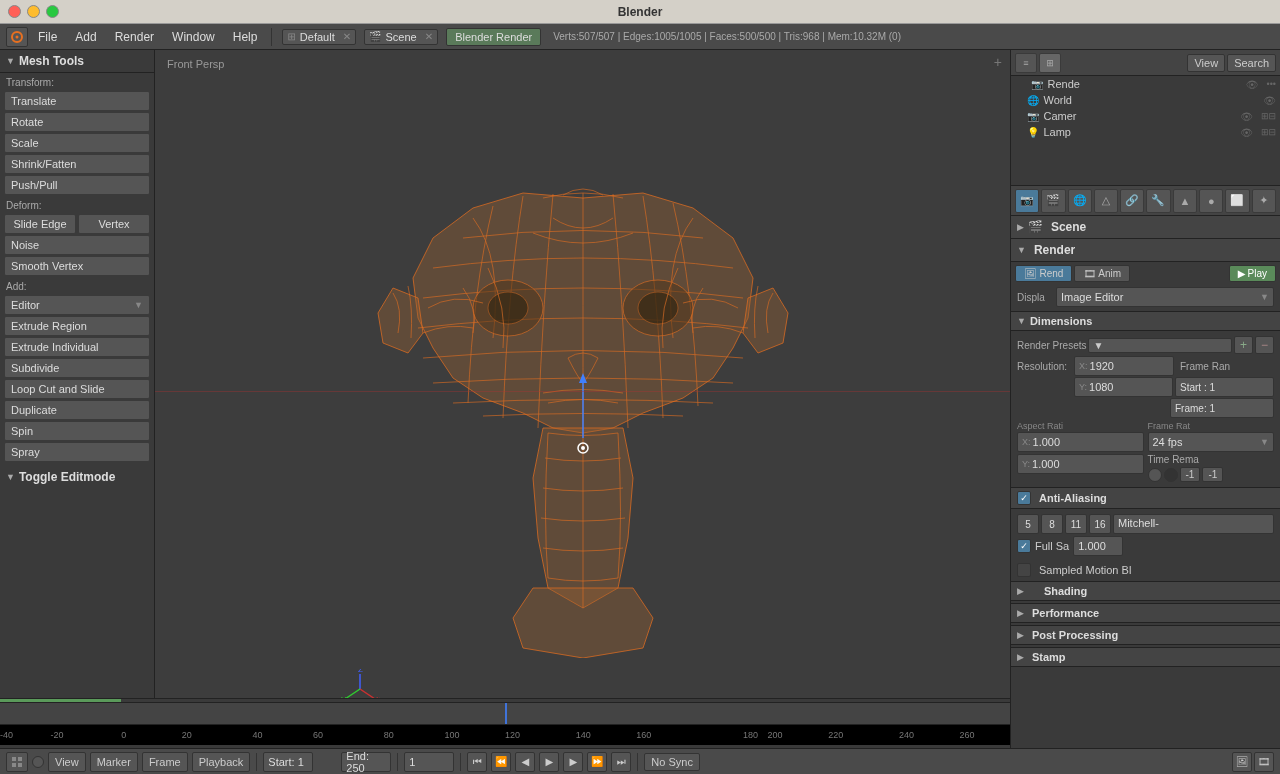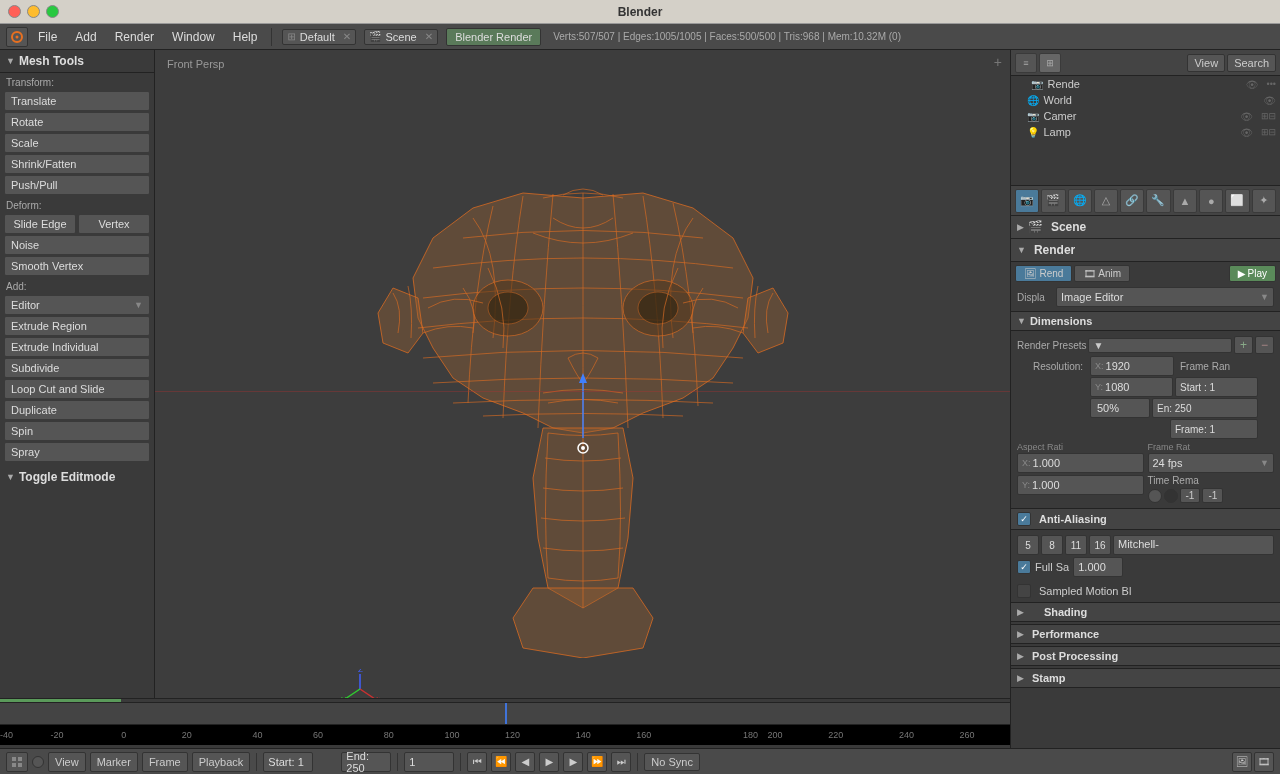--- a/index.html
+++ b/index.html
@@ -455,21 +455,21 @@
       font-size: 10px;
       cursor: pointer;
     }
     .preset-plus { background: #555; border: 1px solid #333; border-radius: 2px; padding: 1px 5px; color: #8a8; cursor: pointer; font-size: 12px; }
     .preset-minus { background: #555; border: 1px solid #333; border-radius: 2px; padding: 1px 5px; color: #a88; cursor: pointer; font-size: 12px; }
     
     .field-row {
       display: flex;
       align-items: center;
       gap: 2px;
-      margin: 1px 16px;
+      margin: 1px 0;
     }
     .field-label {
       font-size: 10px;
       color: #aaa;
       min-width: 55px;
     }
     .num-field {
       flex: 1;
       background: #555;
       border: 1px solid #333;
@@ -1042,31 +1042,20 @@
             <div class="num-field">
               <span class="num-field-prefix">Y:</span>
               <span>1080</span>
             </div>
             <div class="num-field" style="font-size:10px;">
               <span>Start : 1</span>
             </div>
           </div>
         </div>
 
-        <div class="field-row">
-          <span class="field-label"></span>
-          <div style="display:flex;gap:2px;flex:1;align-items:center;">
-            <div class="pct-field">
-              <span>50%</span>
-            </div>
-            <div class="num-field" style="font-size:10px;">
-              <span>En: 250</span>
-            </div>
-          </div>
-        </div>
 
         <div class="field-row">
           <span class="field-label"></span>
           <div style="display:flex;gap:2px;flex:1;">
             <div style="flex:1;"></div>
             <div class="num-field" style="font-size:10px;">
               <span>Frame: 1</span>
             </div>
           </div>
         </div>

